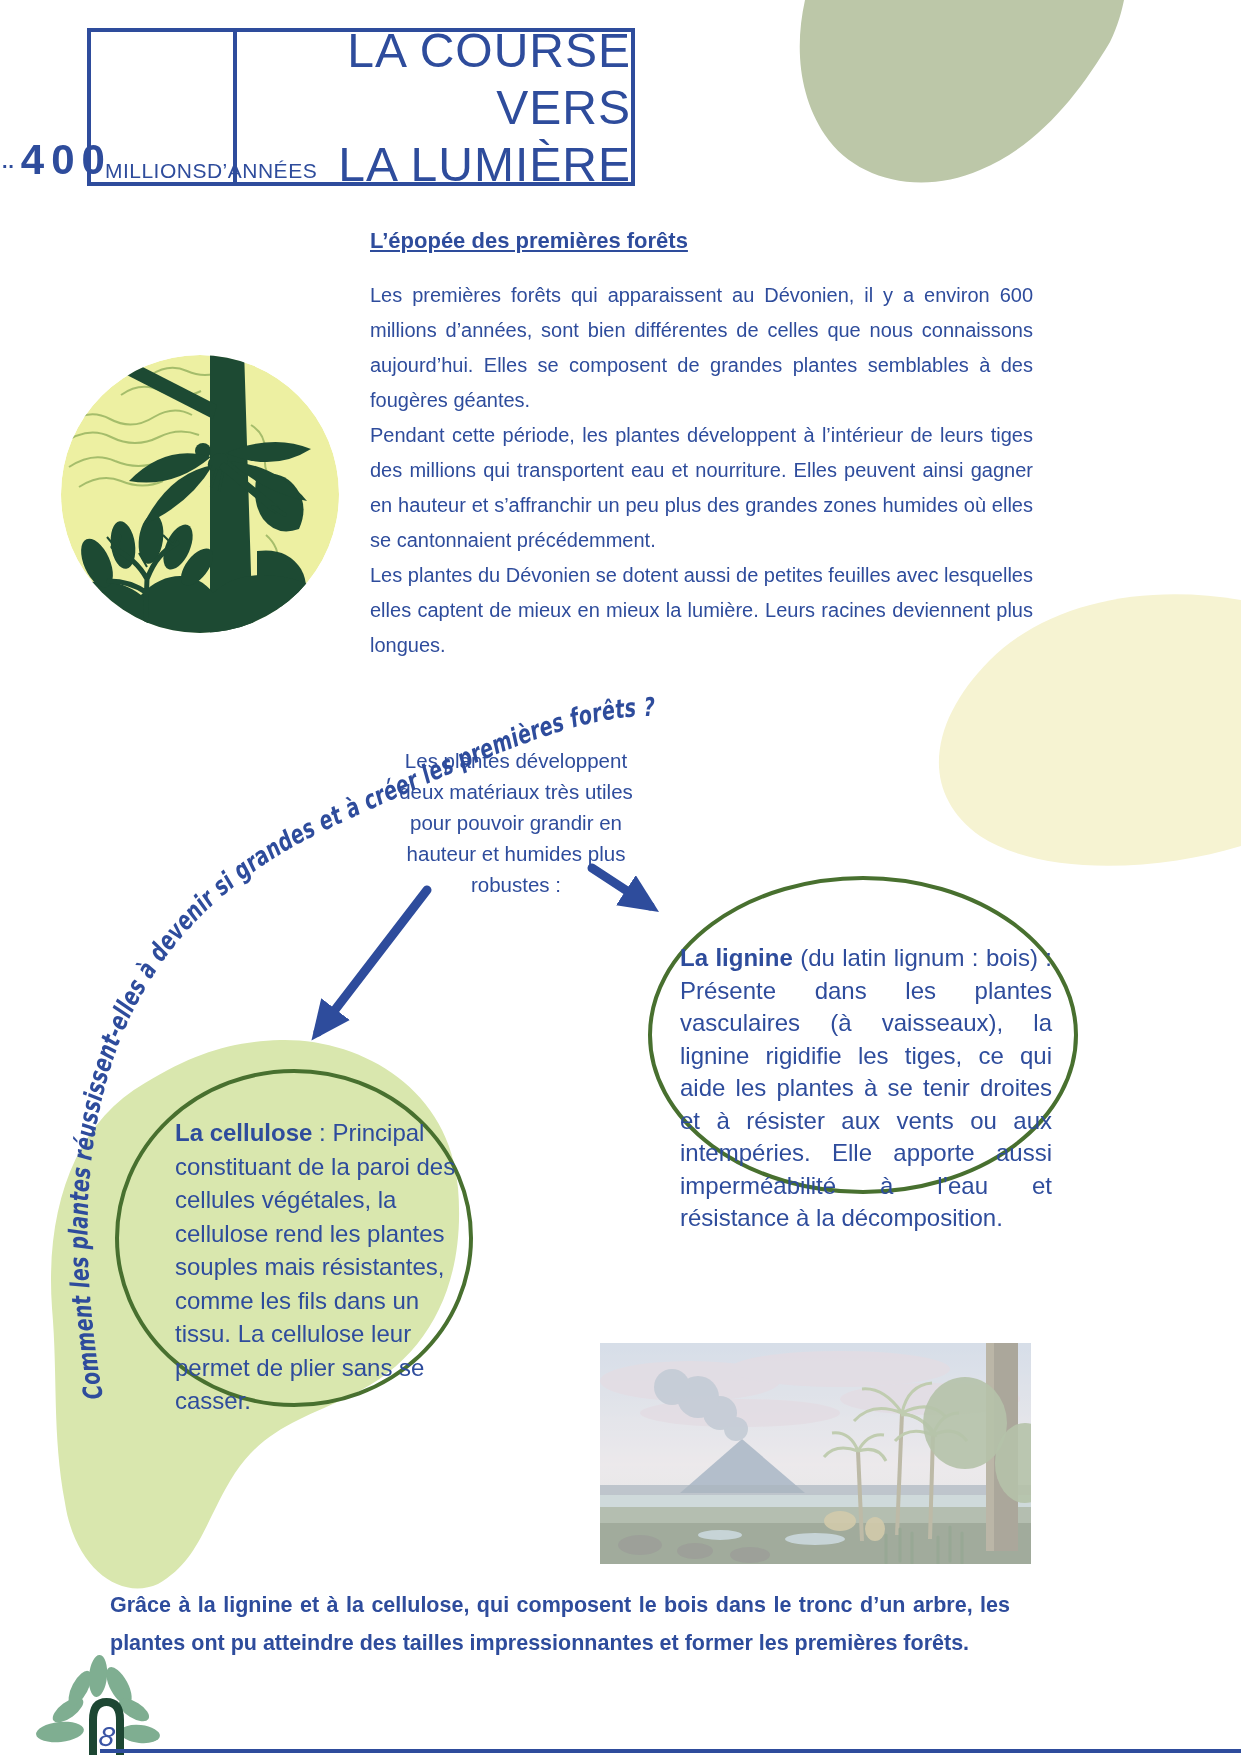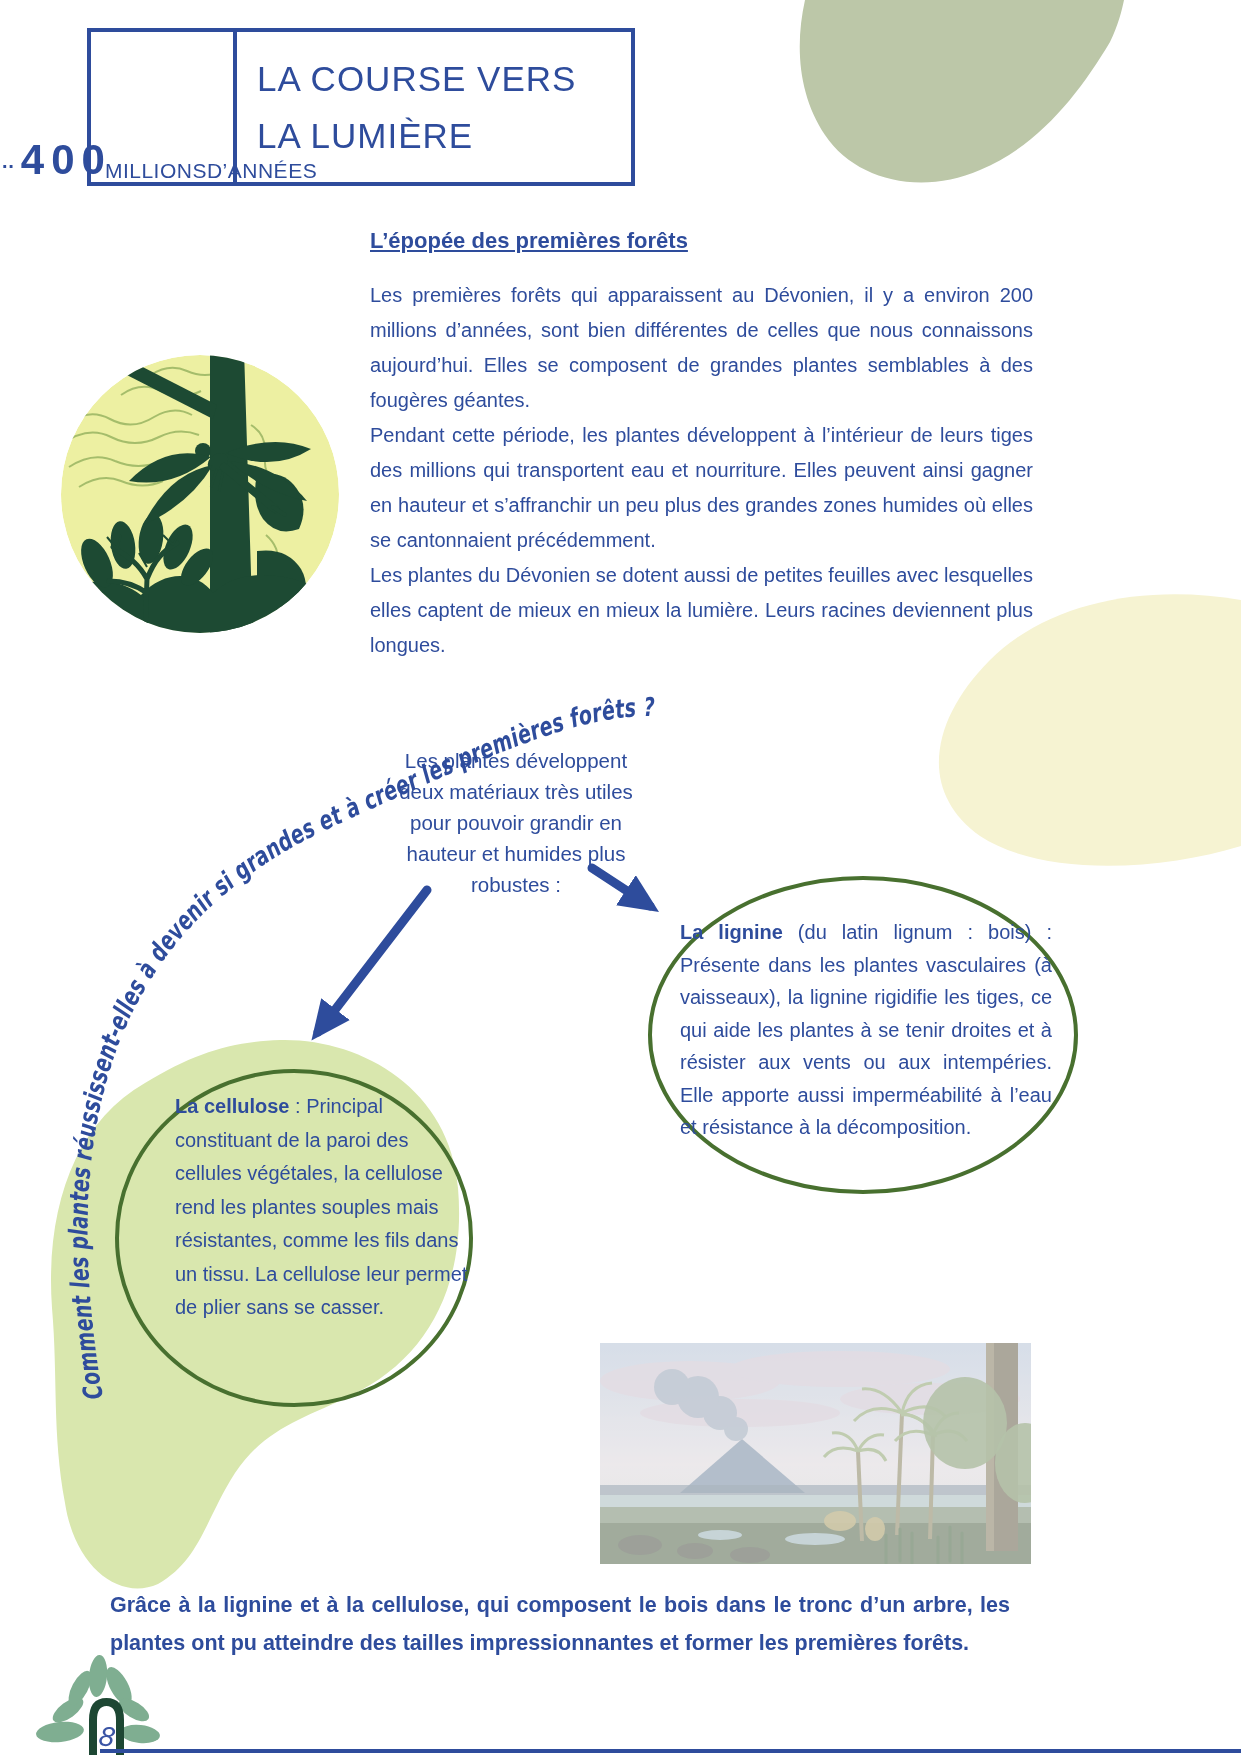--- a/index.html
+++ b/index.html
@@ -25,42 +25,42 @@
     border-right:4px solid #2e4c9c;
     display:flex;flex-direction:row;justify-content:center;align-items:flex-end;
     padding-right:12px;box-sizing:border-box;
     line-height:1.05;
   }
   .era .num-row{white-space:nowrap;}
   .era .dots{font-size:20px;font-weight:bold;letter-spacing:2px;vertical-align:6px;margin-right:4px;}
   .era .num{font-size:42px;font-weight:bold;letter-spacing:7px;margin-right:-7px;}
   .era .unit{font-size:21px;letter-spacing:0.5px;}
   .title{
-    padding-left:20px;font-size:35px;line-height:57px;letter-spacing:1px;font-weight:400;
+    padding-left:20px;font-size:48px;line-height:57px;letter-spacing:1px;font-weight:400;text-align:right;
   }
 
   
   .intro-heading{
     left:370px;top:228px;width:670px;
     font-size:22px;font-weight:bold;text-decoration:underline;
   }
   .intro-body{
     left:370px;top:278px;width:663px;
     font-size:20px;line-height:35px;text-align:justify;
   }
   .intro-body p{margin:0;}
 
   
   .materials-intro{
     left:385px;top:745px;width:262px;
     font-size:20.5px;line-height:31px;text-align:center;
   }
 
   
-  .bubble{font-size:20px;line-height:32.5px;}
+  .bubble{font-size:24px;line-height:32.5px;margin-top:26px;}
   .bubble b{font-weight:bold;}
   .lignin-text{
     left:680px;top:916px;width:372px;text-align:justify;
   }
   .cellulose-text{
     left:175px;top:1090px;width:296px;text-align:left;line-height:33.5px;
   }
 
   
   .conclusion{
@@ -99,21 +99,21 @@
       <div class="unit">D’ANNÉES</div>
     </div>
     <div class="title">
       <div>LA COURSE VERS</div>
       <div>LA LUMIÈRE</div>
     </div>
   </div>
 
   <div class="abs intro-heading">L’épopée des premières forêts</div>
   <div class="abs intro-body">
-    <p>Les premières forêts qui apparaissent au Dévonien, il y a environ 200 millions d’années, sont bien différentes de celles que nous connaissons aujourd’hui. Elles se composent de grandes plantes semblables à des fougères géantes.</p>
+    <p>Les premières forêts qui apparaissent au Dévonien, il y a environ 600 millions d’années, sont bien différentes de celles que nous connaissons aujourd’hui. Elles se composent de grandes plantes semblables à des fougères géantes.</p>
     <p>Pendant cette période, les plantes développent à l’intérieur de leurs tiges des millions qui transportent eau et nourriture. Elles peuvent ainsi gagner en hauteur et s’affranchir un peu plus des grandes zones humides où elles se cantonnaient précédemment.</p>
     <p>Les plantes du Dévonien se dotent aussi de petites feuilles avec lesquelles elles captent de mieux en mieux la lumière. Leurs racines deviennent plus longues.</p>
   </div>
 
   <svg class="abs nointeract" style="left:61px;top:355px;" width="278" height="278" viewBox="0 0 278 278">
     <defs>
         <clipPath id="cir">
           <circle cx="139" cy="139" r="139"></circle>
         </clipPath>
       </defs>

